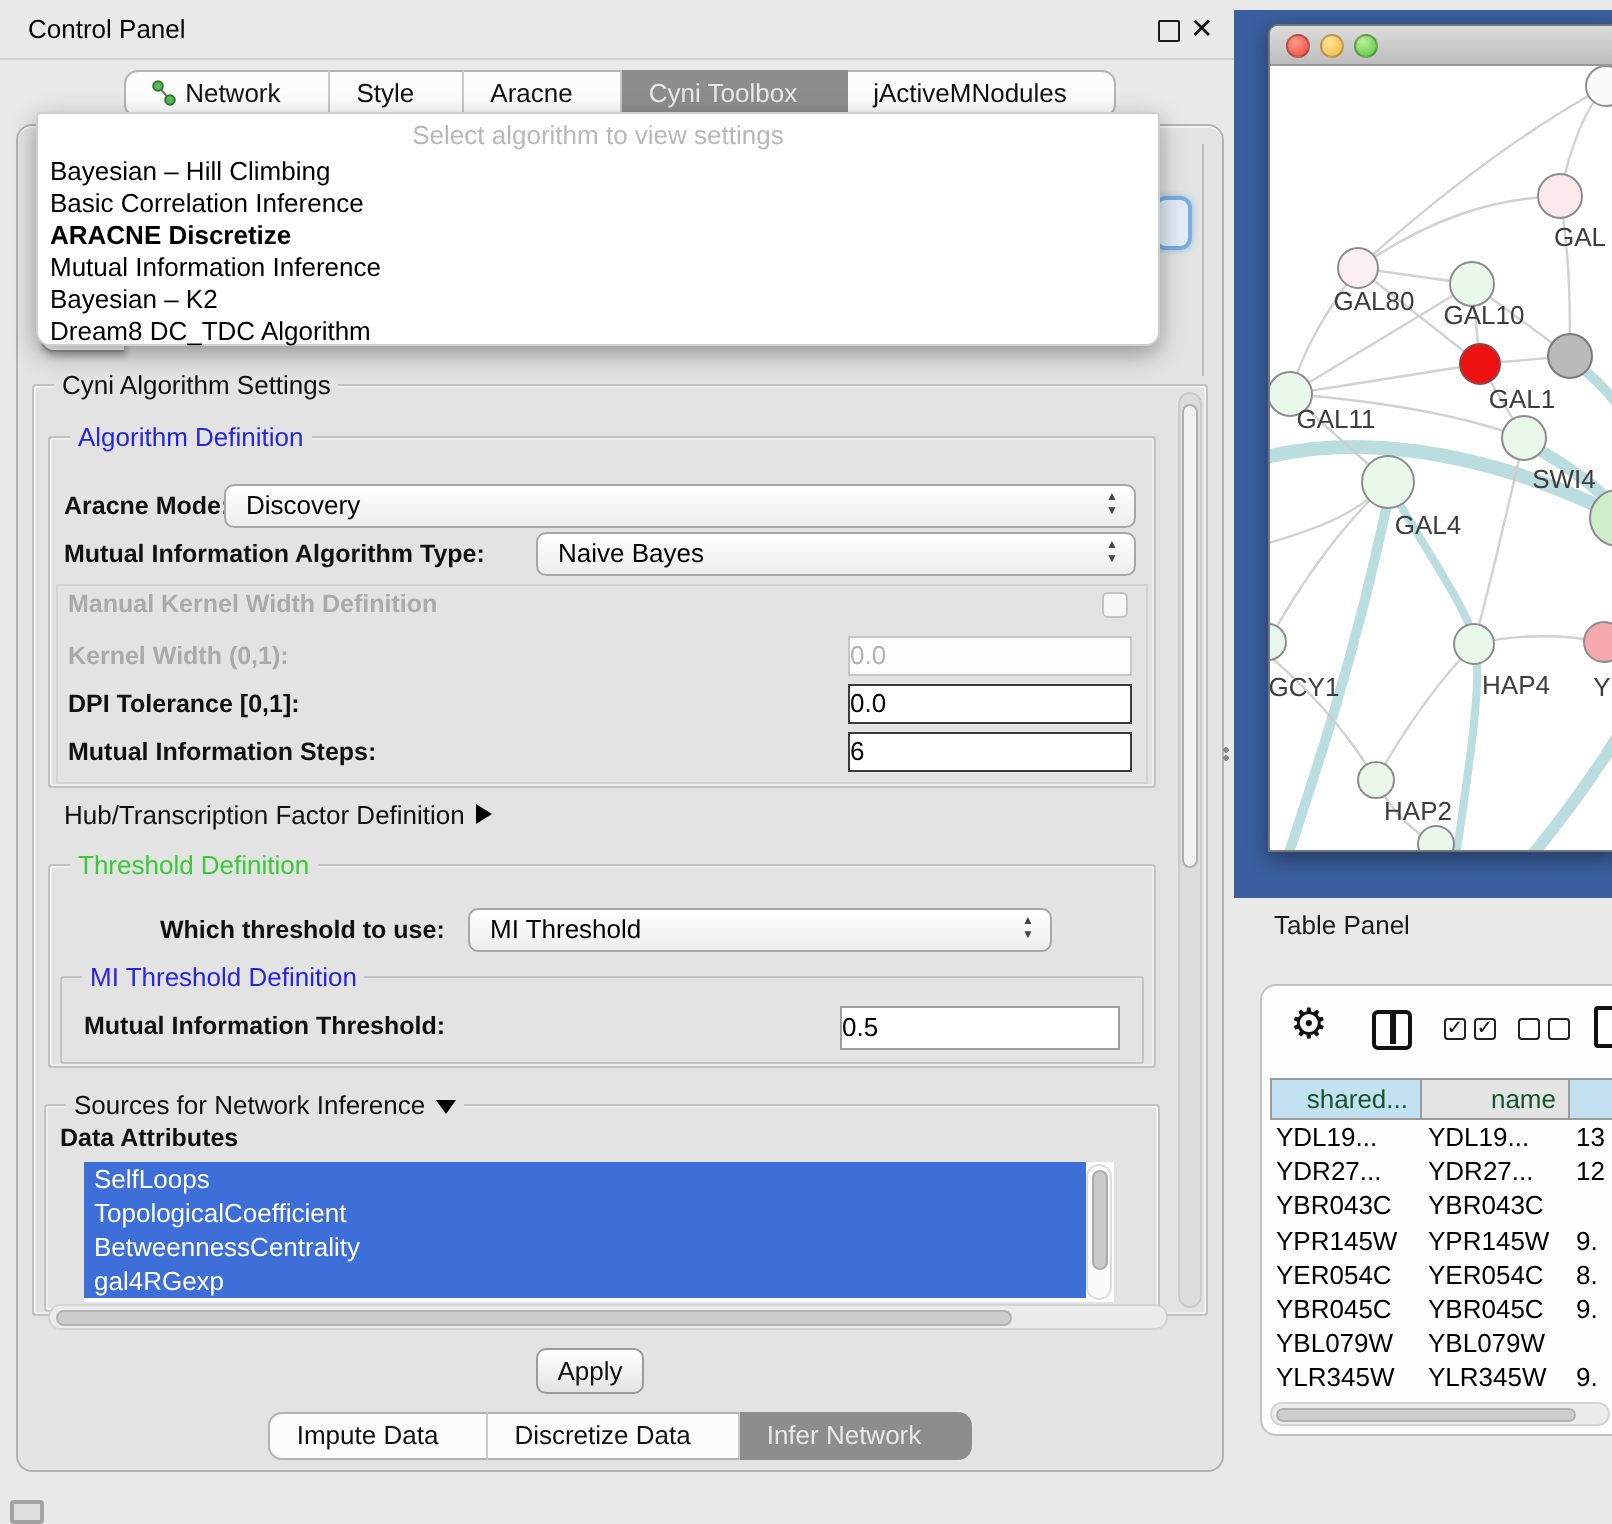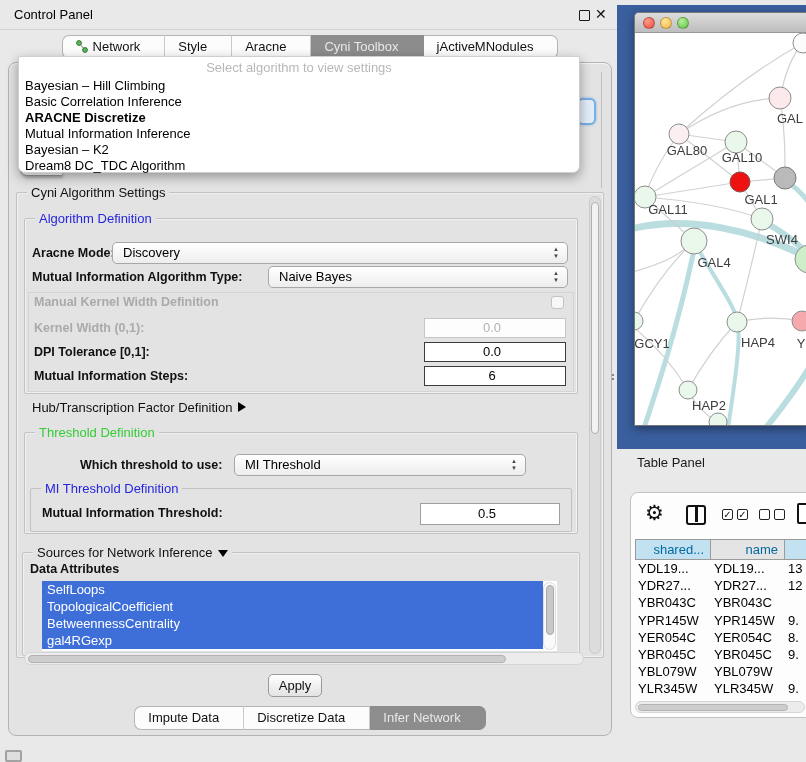--- a/index.html
+++ b/index.html
@@ -40,21 +40,21 @@
   .fieldset { position:absolute; border:1px solid #c2c2c2; border-radius:2px; box-shadow:inset 0 0 0 1px #f0f0f0; }
   .legend { position:absolute; top:-8px; left:10px; background:#e3e3e3; padding:0 4px; font-size:13px; line-height:15px; white-space:nowrap; }
   .legend.blue { color:#2525dd; }
   .legend.green { color:#35cc35; }
 
   
   .lbl { position:absolute; font-size:12.5px; font-weight:bold; line-height:22px; white-space:nowrap; }
   .lbl.disabled { color:#aaaaaa; }
   .combo { position:absolute; height:22px; background:linear-gradient(#ffffff,#ededed); border:1px solid #a7a7a7; border-radius:5px; line-height:20px; padding-left:10px; font-size:13px; color:#000; }
   .combo .steppers { position:absolute; right:6px; top:3px; width:10px; font-size:6px; line-height:7px; color:#444; text-align:center; letter-spacing:0; }
-  .tfield { position:absolute; height:20px; background:#fff; border:1px solid #9e9e9e; font-size:13px; line-height:18px; text-align:center; padding-right:6px; color:#000; }
+  .tfield { position:absolute; height:20px; background:#fff; border:1px solid #9e9e9e; font-size:13px; line-height:18px; text-align:left; padding-right:6px; color:#000; }
   .tfield.dark { border:1.5px solid #3c3c3c; }
   .tfield.disabled { border:1px solid #c6c6c6; color:#b2b2b2; background:#fdfdfd; }
   .checkbox { position:absolute; width:13px; height:13px; border:1px solid #c3c3c3; border-radius:3px; background:#f7f7f7; }
 
   .tri-right { display:inline-block; width:0; height:0; border-left:8px solid #000; border-top:5px solid transparent; border-bottom:5px solid transparent; margin-left:6px; }
   .tri-down-sm { display:inline-block; width:0; height:0; border-top:7px solid #000; border-left:5px solid transparent; border-right:5px solid transparent; margin-left:5px; }
 
   
   .sb-track-v { position:absolute; background:#dcdcdc; border:1px solid #cacaca; border-radius:7px; }
   .sb-thumb-v { position:absolute; background:#f2f2f2; border:1px solid #b0b0b0; border-radius:6px; }
@@ -86,21 +86,21 @@
   #table-panel { position:absolute; left:630px; top:492px; width:200px; height:226px; background:#fdfdfd; border:1px solid #c2c2c2; border-radius:8px; box-shadow:inset 0 1px 0 #fff; }
   .ticon { position:absolute; top:12px; }
   #gear-icon { left:14px; font-size:21px; line-height:24px; color:#111; top:8px; }
   #split-icon { left:55px; width:20px; height:20px; border:2.5px solid #111; border-radius:3px; }
   #split-icon::after { content:""; position:absolute; left:7px; top:0; width:2.5px; height:15px; background:#111; }
   .cb-sm { position:absolute; top:16px; width:11px; height:11px; border:1.8px solid #222; border-radius:2px; font-size:10px; line-height:9px; text-align:center; font-weight:bold; color:#111; background:#fff; }
   #doc-icon { left:166px; top:10px; width:16px; height:21px; border:2.5px solid #111; border-radius:2px; background:#fff; }
 
   #data-table { position:absolute; left:4px; top:46px; width:200px; }
   .th-row { display:flex; height:21px; }
-  .th { border:1px solid #9b9b9b; border-left:none; font-size:13px; text-align:right; padding:2px 6px 0 0; color:#0369a1; }
+  .th { border:1px solid #9b9b9b; border-left:none; font-size:13px; text-align:right; padding:2px 6px 0 0; color:#14532d; }
   .th:first-child { border-left:1px solid #9b9b9b; }
   .th.blue { background:#c3e2f1; }
   .th.gray { background:#e4e4e4; }
   .td-row { display:flex; height:17.2px; }
   .td { font-size:13px; padding-left:3px; line-height:17px; white-space:nowrap; overflow:hidden; color:#000; }
 </style>
 </head>
 <body>
 
 <div id="control-panel">

